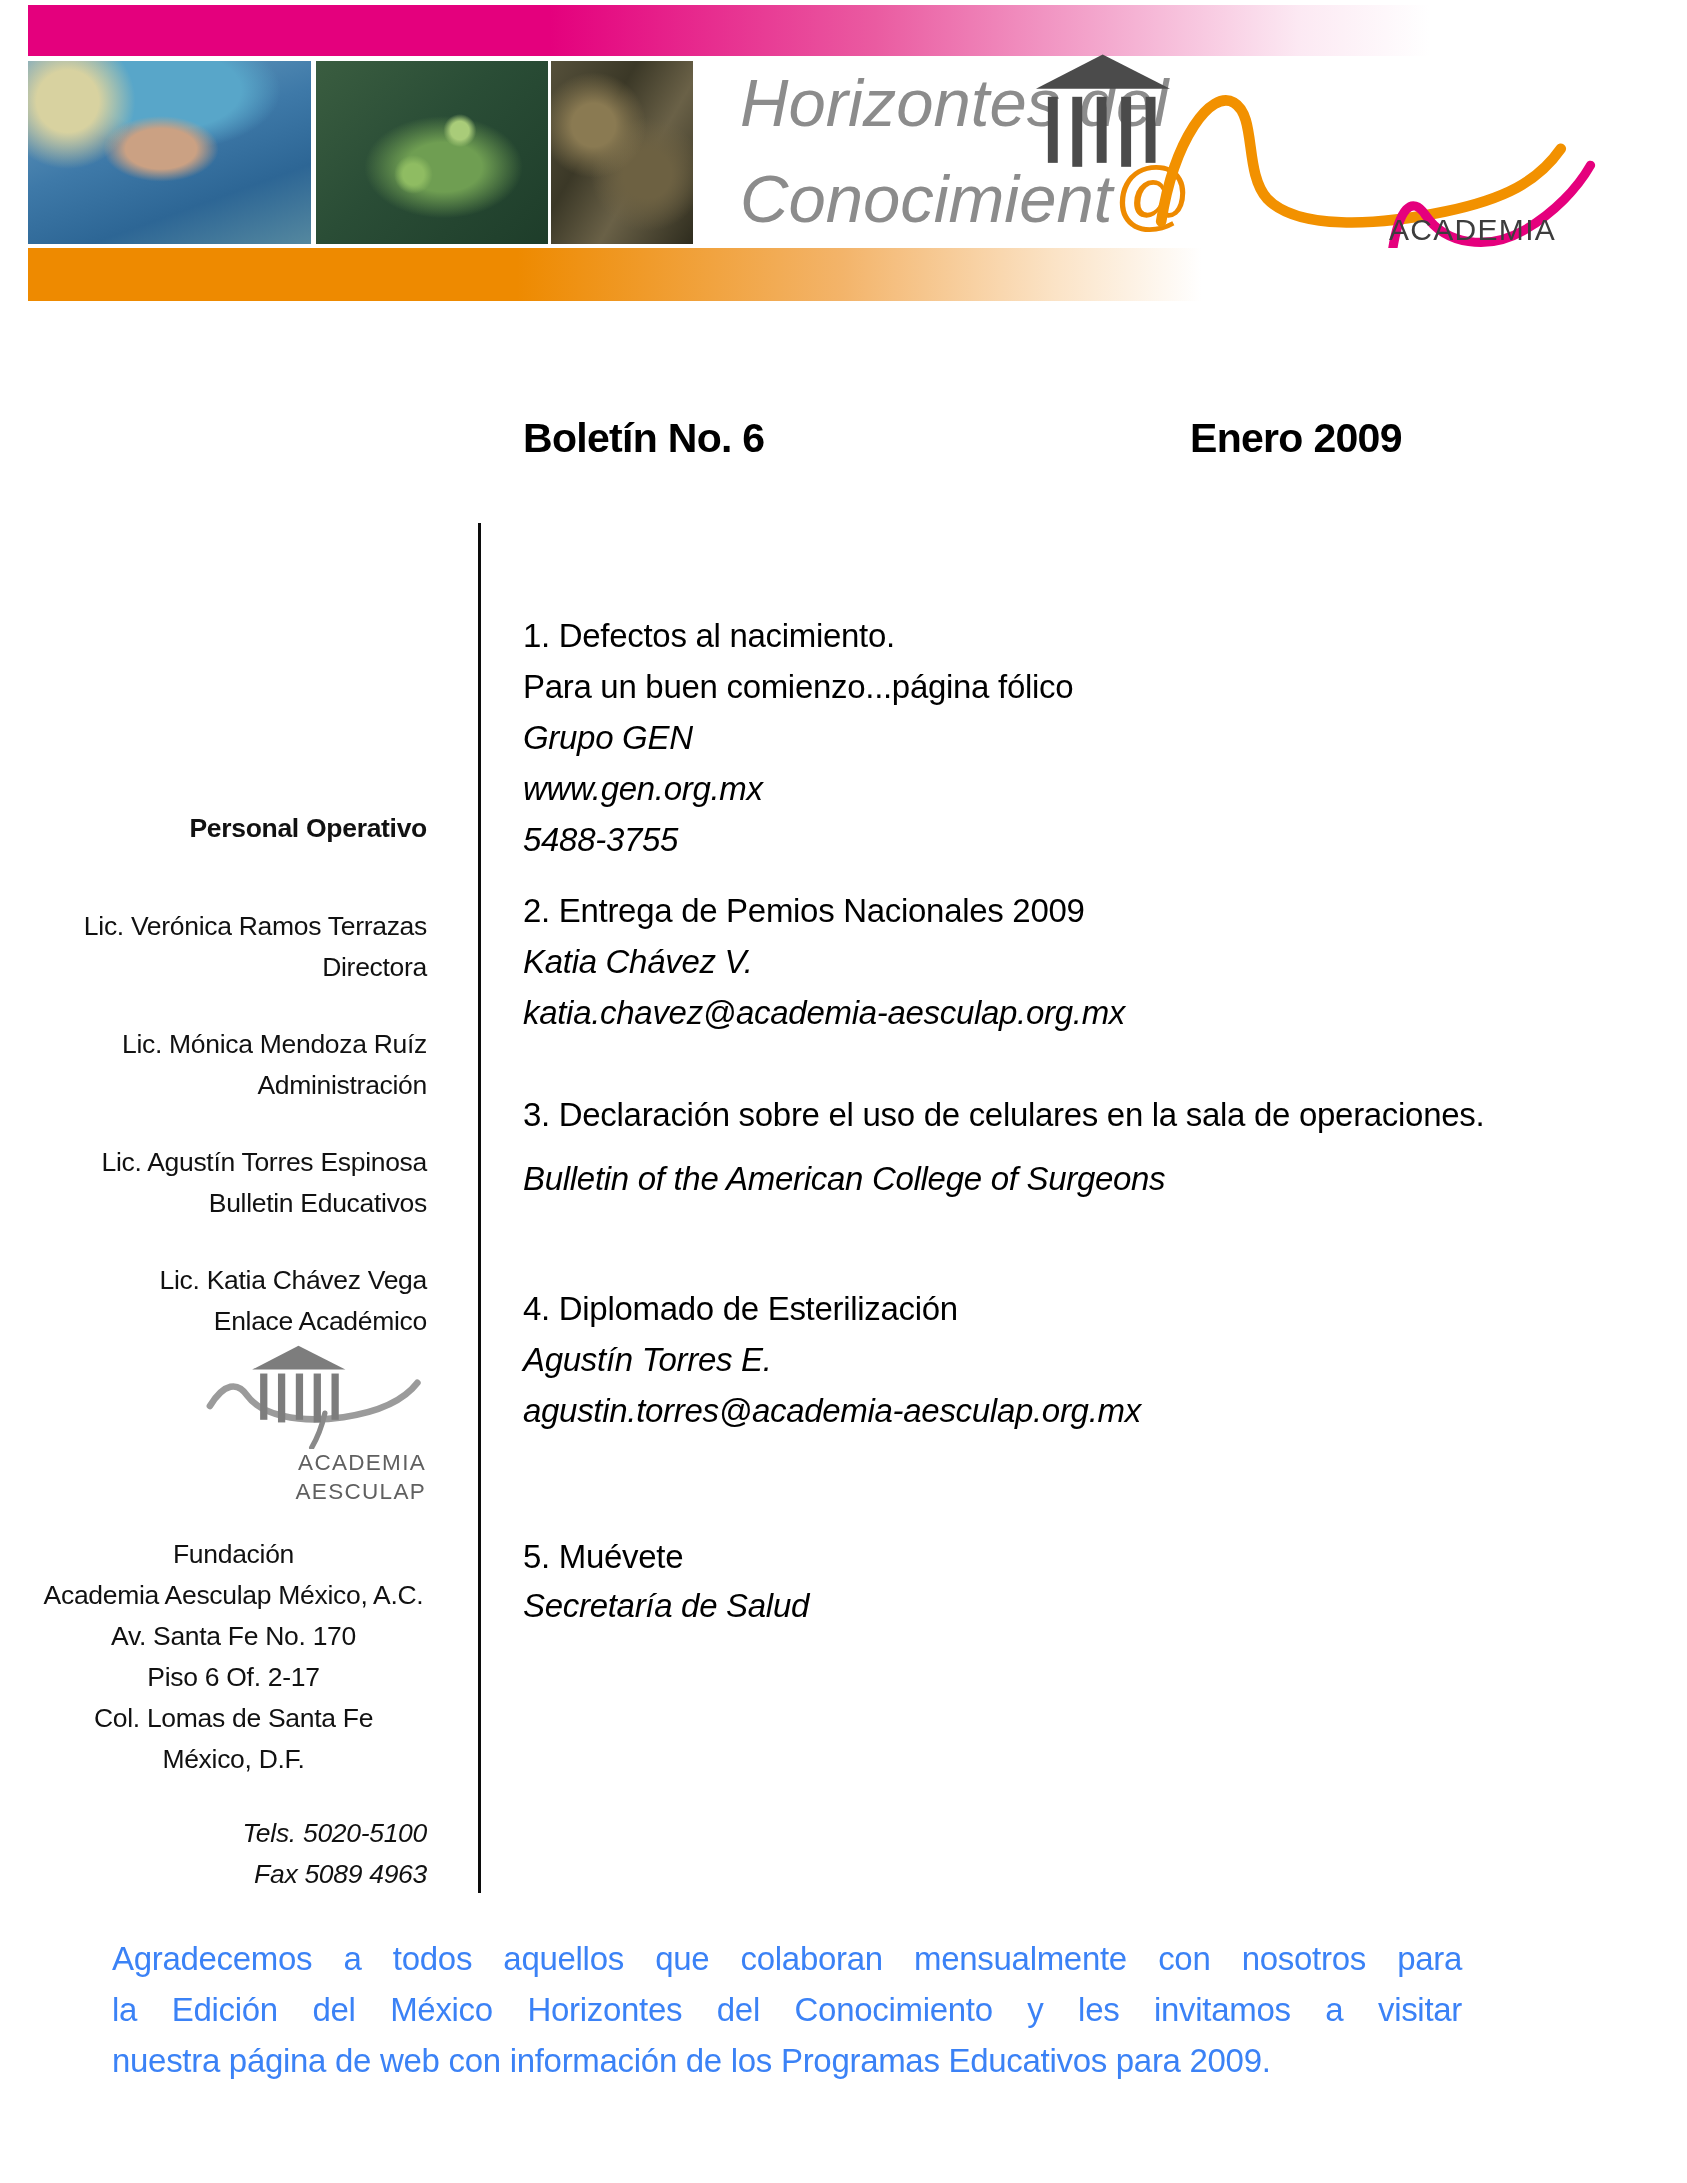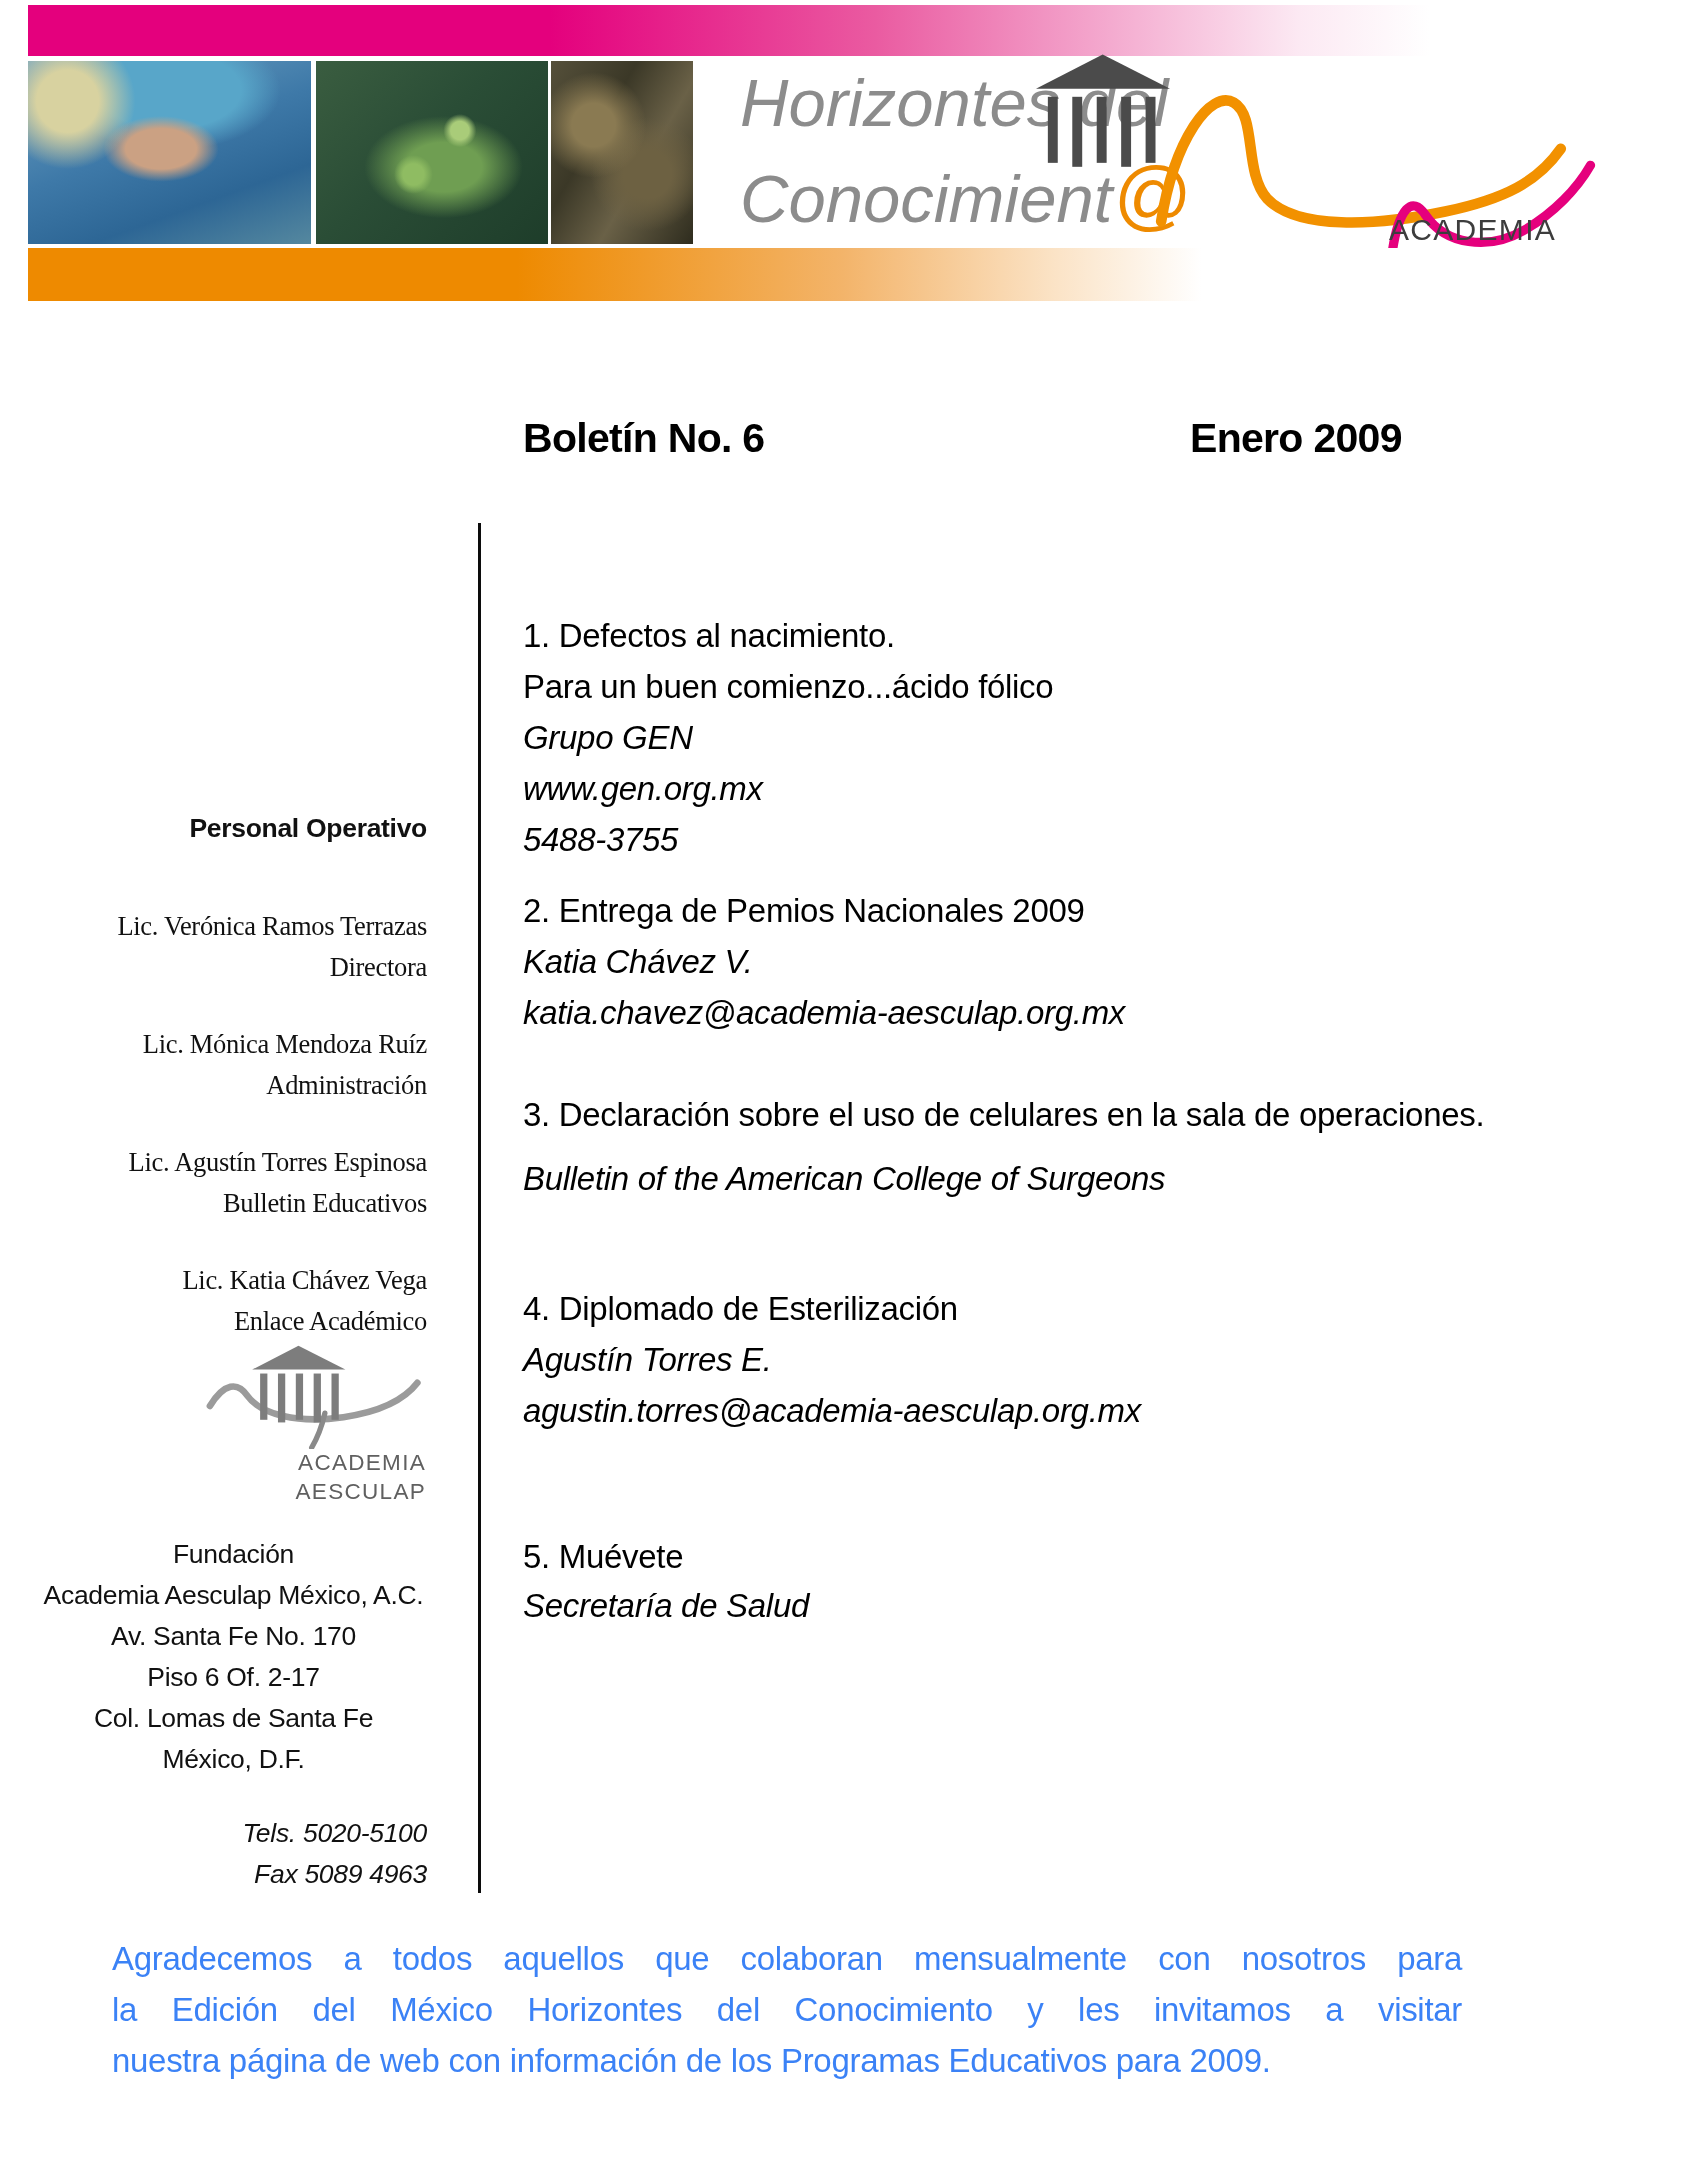--- a/index.html
+++ b/index.html
@@ -43,21 +43,21 @@
   .doc-title{position:absolute;top:415px;font-size:41px;font-weight:bold;letter-spacing:-0.7px;white-space:nowrap;}
   #title-left{left:523px;} #title-right{left:1190px;}
 
   
   .vline{position:absolute;left:478px;top:523px;width:2.6px;height:1370px;background:#0c0c0c;}
 
   
   .sidebar{position:absolute;left:40px;top:808px;width:387px;text-align:right;
            font-size:26.5px;line-height:41px;color:#111;letter-spacing:-0.3px;}
   .sidebar .po{font-weight:bold;margin-bottom:57px;}
-  .sidebar .entry{margin-bottom:36px;font-family:Liberation Serif, serif;}
+  .sidebar .entry{margin-bottom:36px;}
 
   .side-logo{position:absolute;left:198px;top:1343px;width:228px;height:179px;}
   .side-logo .txt{position:absolute;right:0;font-size:22.5px;letter-spacing:1.3px;color:#606060;
                   line-height:26.5px;white-space:nowrap;}
   #side-logo-text-1{top:107px;} #side-logo-text-2{top:136px;}
 
   .address{position:absolute;left:40px;top:1534px;width:387px;text-align:center;
            font-size:26.5px;line-height:41px;color:#111;letter-spacing:-0.3px;}
   .contact{position:absolute;left:40px;top:1813px;width:387px;text-align:right;
            font-size:26.5px;line-height:41px;color:#111;letter-spacing:-0.3px;font-style:italic;}
@@ -160,21 +160,21 @@
     <div>México, D.F.</div>
   </div>
 
   <div class="contact">
     <div>Tels. 5020-5100</div>
     <div>Fax 5089 4963</div>
   </div>
 
   <div class="item" id="item-1">
     <div class="ln">1. Defectos al nacimiento.</div>
-    <div class="ln">Para un buen comienzo...ácido fólico</div>
+    <div class="ln">Para un buen comienzo...página fólico</div>
     <div class="ln it">Grupo GEN</div>
     <div class="ln it">www.gen.org.mx</div>
     <div class="ln it">5488-3755</div>
   </div>
 
   <div class="item" id="item-2">
     <div class="ln">2. Entrega de Pemios Nacionales 2009</div>
     <div class="ln it">Katia Chávez V.</div>
     <div class="ln it">katia.chavez@academia-aesculap.org.mx</div>
   </div>

